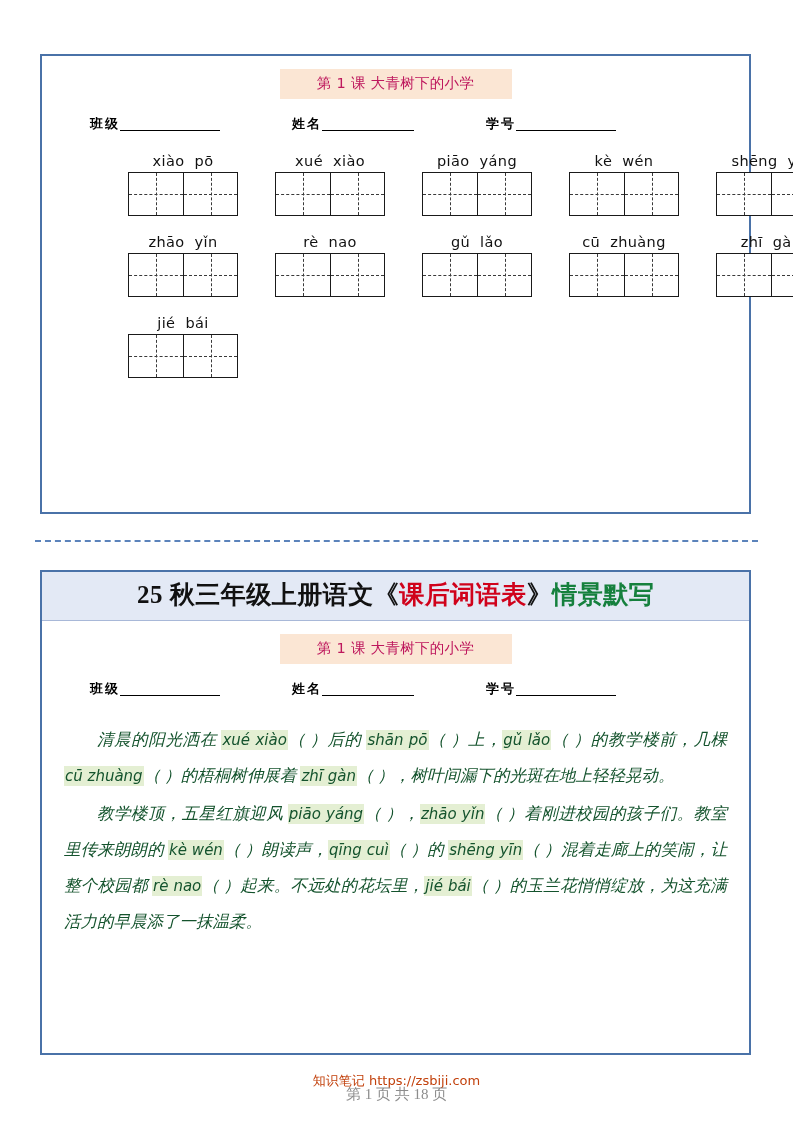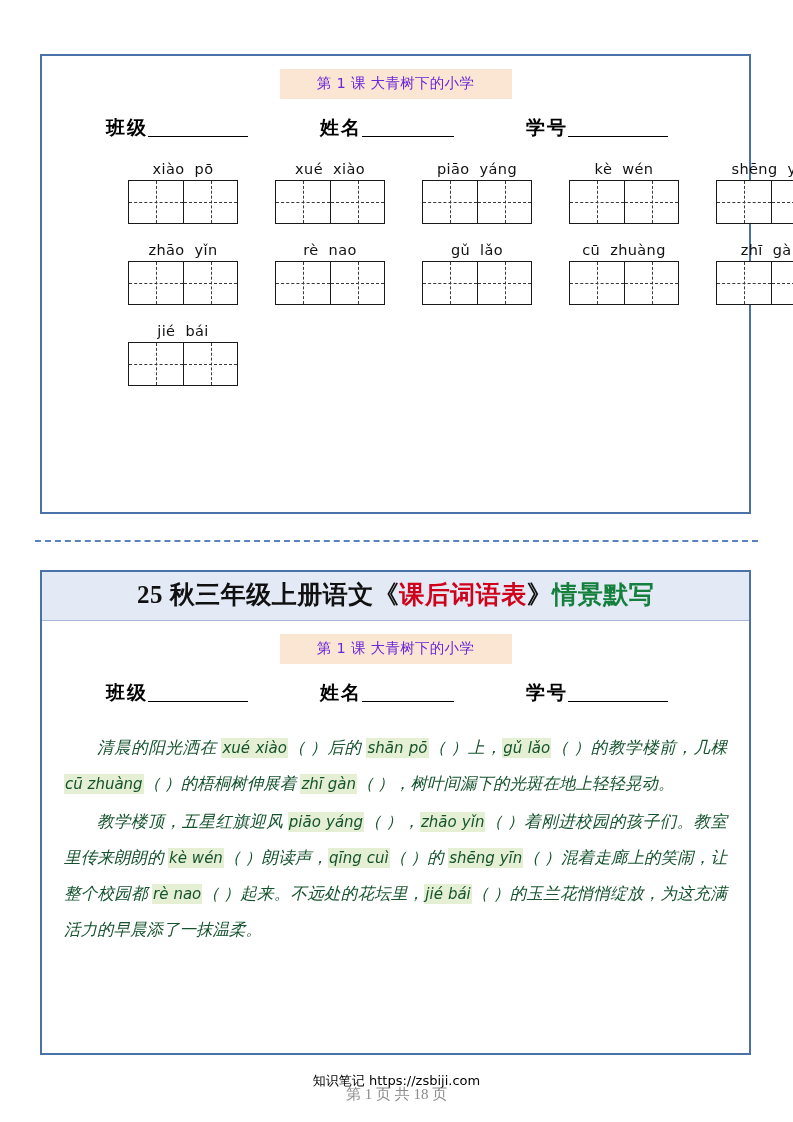--- a/index.html
+++ b/index.html
@@ -51,32 +51,32 @@
   }
 
   .lesson-label {
     display: block;
     margin: 13px auto 0 auto;
     background: #fbe6d4;
     width: 232px;
     text-align: center;
     font-family: "DejaVu Sans", "Liberation Sans", sans-serif;
     font-size: 14.5px;
-    color: #6d28d9;
+    color: #be185d;
     padding: 5px 0 6px 0;
     letter-spacing: 0.3px;
   }
 
   .meta-row {
     margin-top: 16px;
     display: flex;
     justify-content: flex-start;
-    padding-left: 64px;
-    font-family: "Liberation Serif", "DejaVu Serif", serif;
-    font-size: 19px;
+    padding-left: 48px;
+    font-family: "Liberation Serif", "DejaVu Serif", serif;
+    font-size: 13px;
     font-weight: bold;
   }
   .meta-item { white-space: nowrap; }
   .meta-item .lbl { letter-spacing: 2px; }
   .meta-item .line {
     display: inline-block;
     border-bottom: 1.6px solid #000;
     vertical-align: -3px;
   }
   .meta-gap-a { width: 72px; }
@@ -161,21 +161,21 @@
 
   
   .watermark {
     position: absolute;
     left: 0;
     top: 1072px;
     width: 793px;
     text-align: center;
     font-family: "DejaVu Sans", "Liberation Sans", sans-serif;
     font-size: 13px;
-    color: #000000;
+    color: #c2410c;
   }
   .pagenum {
     position: absolute;
     left: 0;
     top: 1085px;
     width: 793px;
     text-align: center;
     font-family: "Liberation Serif", "DejaVu Serif", serif;
     font-size: 15px;
     color: #8d8d8d;

